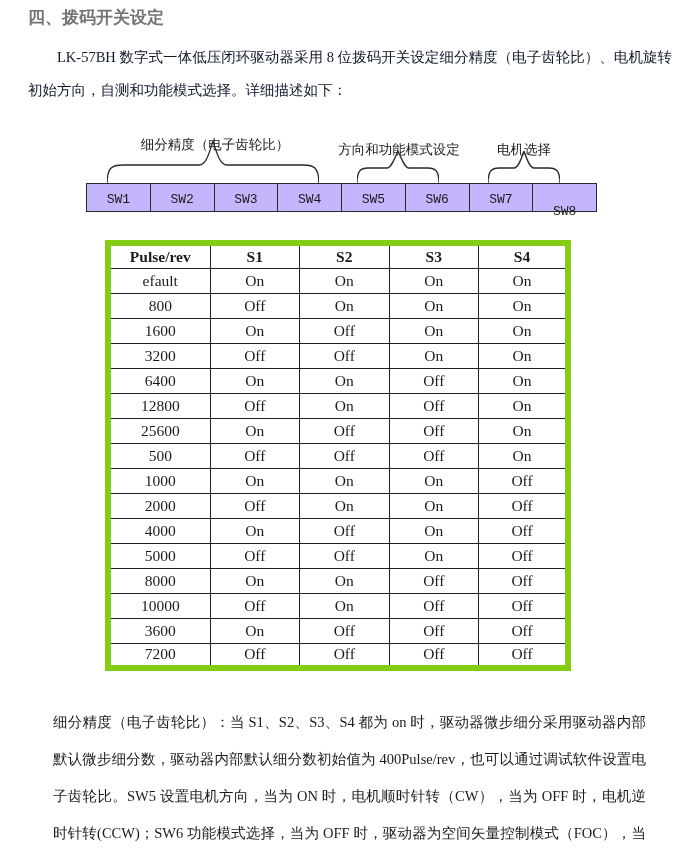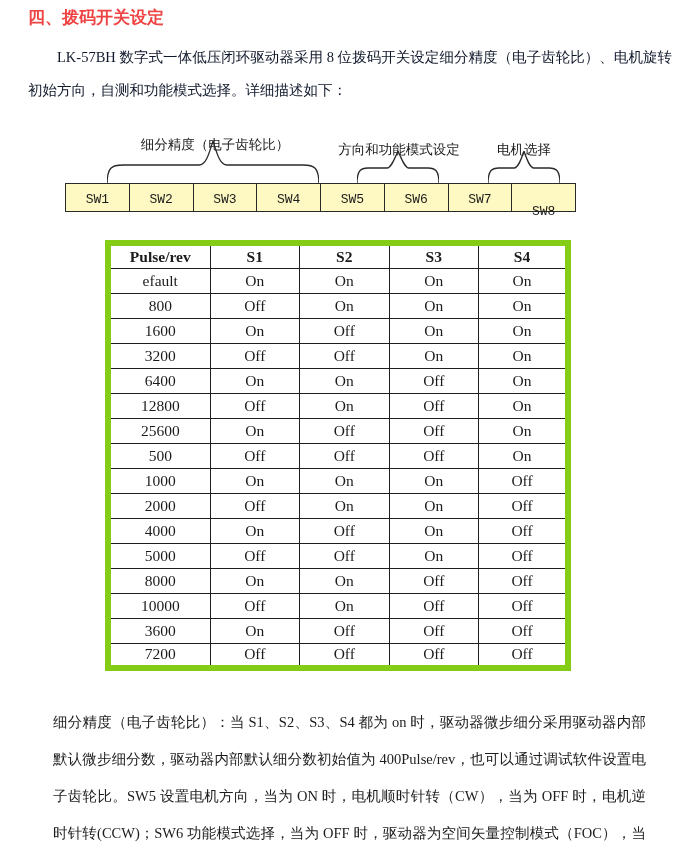--- a/index.html
+++ b/index.html
@@ -5,37 +5,37 @@
   * { margin:0; padding:0; box-sizing:border-box; }
   html,body { background:#ffffff; }
   .page {
     position:relative; width:699px; height:857px; background:#ffffff;
     font-family:"Liberation Serif","DejaVu Serif",serif; color:#1b1b1b;
     overflow:hidden;
   }
   .title {
     position:absolute; left:28px; top:7px;
     font-family:"Liberation Sans","DejaVu Sans",sans-serif;
-    font-weight:bold; font-size:17px; line-height:22px; color:#ef4444;
+    font-weight:bold; font-size:17px; line-height:22px; color:#737373;
   }
   .intro {
     position:absolute; left:28px; right:27px; top:41px;
     font-size:14.5px; line-height:33px; text-indent:2em;
     text-align:justify; color:#0f172a;
   }
   .diagram-label {
     position:absolute; font-size:13.5px; color:#1b1b1b; white-space:nowrap;
     transform:translateX(-50%);
     margin-top:16px;
   }
   .brace { position:absolute; }
   .brace path { fill:none; stroke:#2a2a2a; stroke-width:1.3; }
   .sw-row {
-    position:absolute; left:65px; top:183px; width:511px; height:29px;
-    display:flex; border:1.5px solid #2a2a2a; background:#fef9c3;
+    position:absolute; left:86px; top:183px; width:511px; height:29px;
+    display:flex; border:1.5px solid #2a2a2a; background:#c4b5fd;
   }
   .sw-cell {
     flex:1; display:flex; align-items:center; justify-content:center;
     border-right:1.5px solid #2a2a2a;
     font-family:"Liberation Mono","DejaVu Sans Mono",monospace;
     font-size:13px; color:#1b1b1b; padding-top:3px;
   }
   .sw-cell:last-child { border-right:none;margin-top:24px; }
   table.settings {
     position:absolute; left:105px; top:240px; width:460px;

